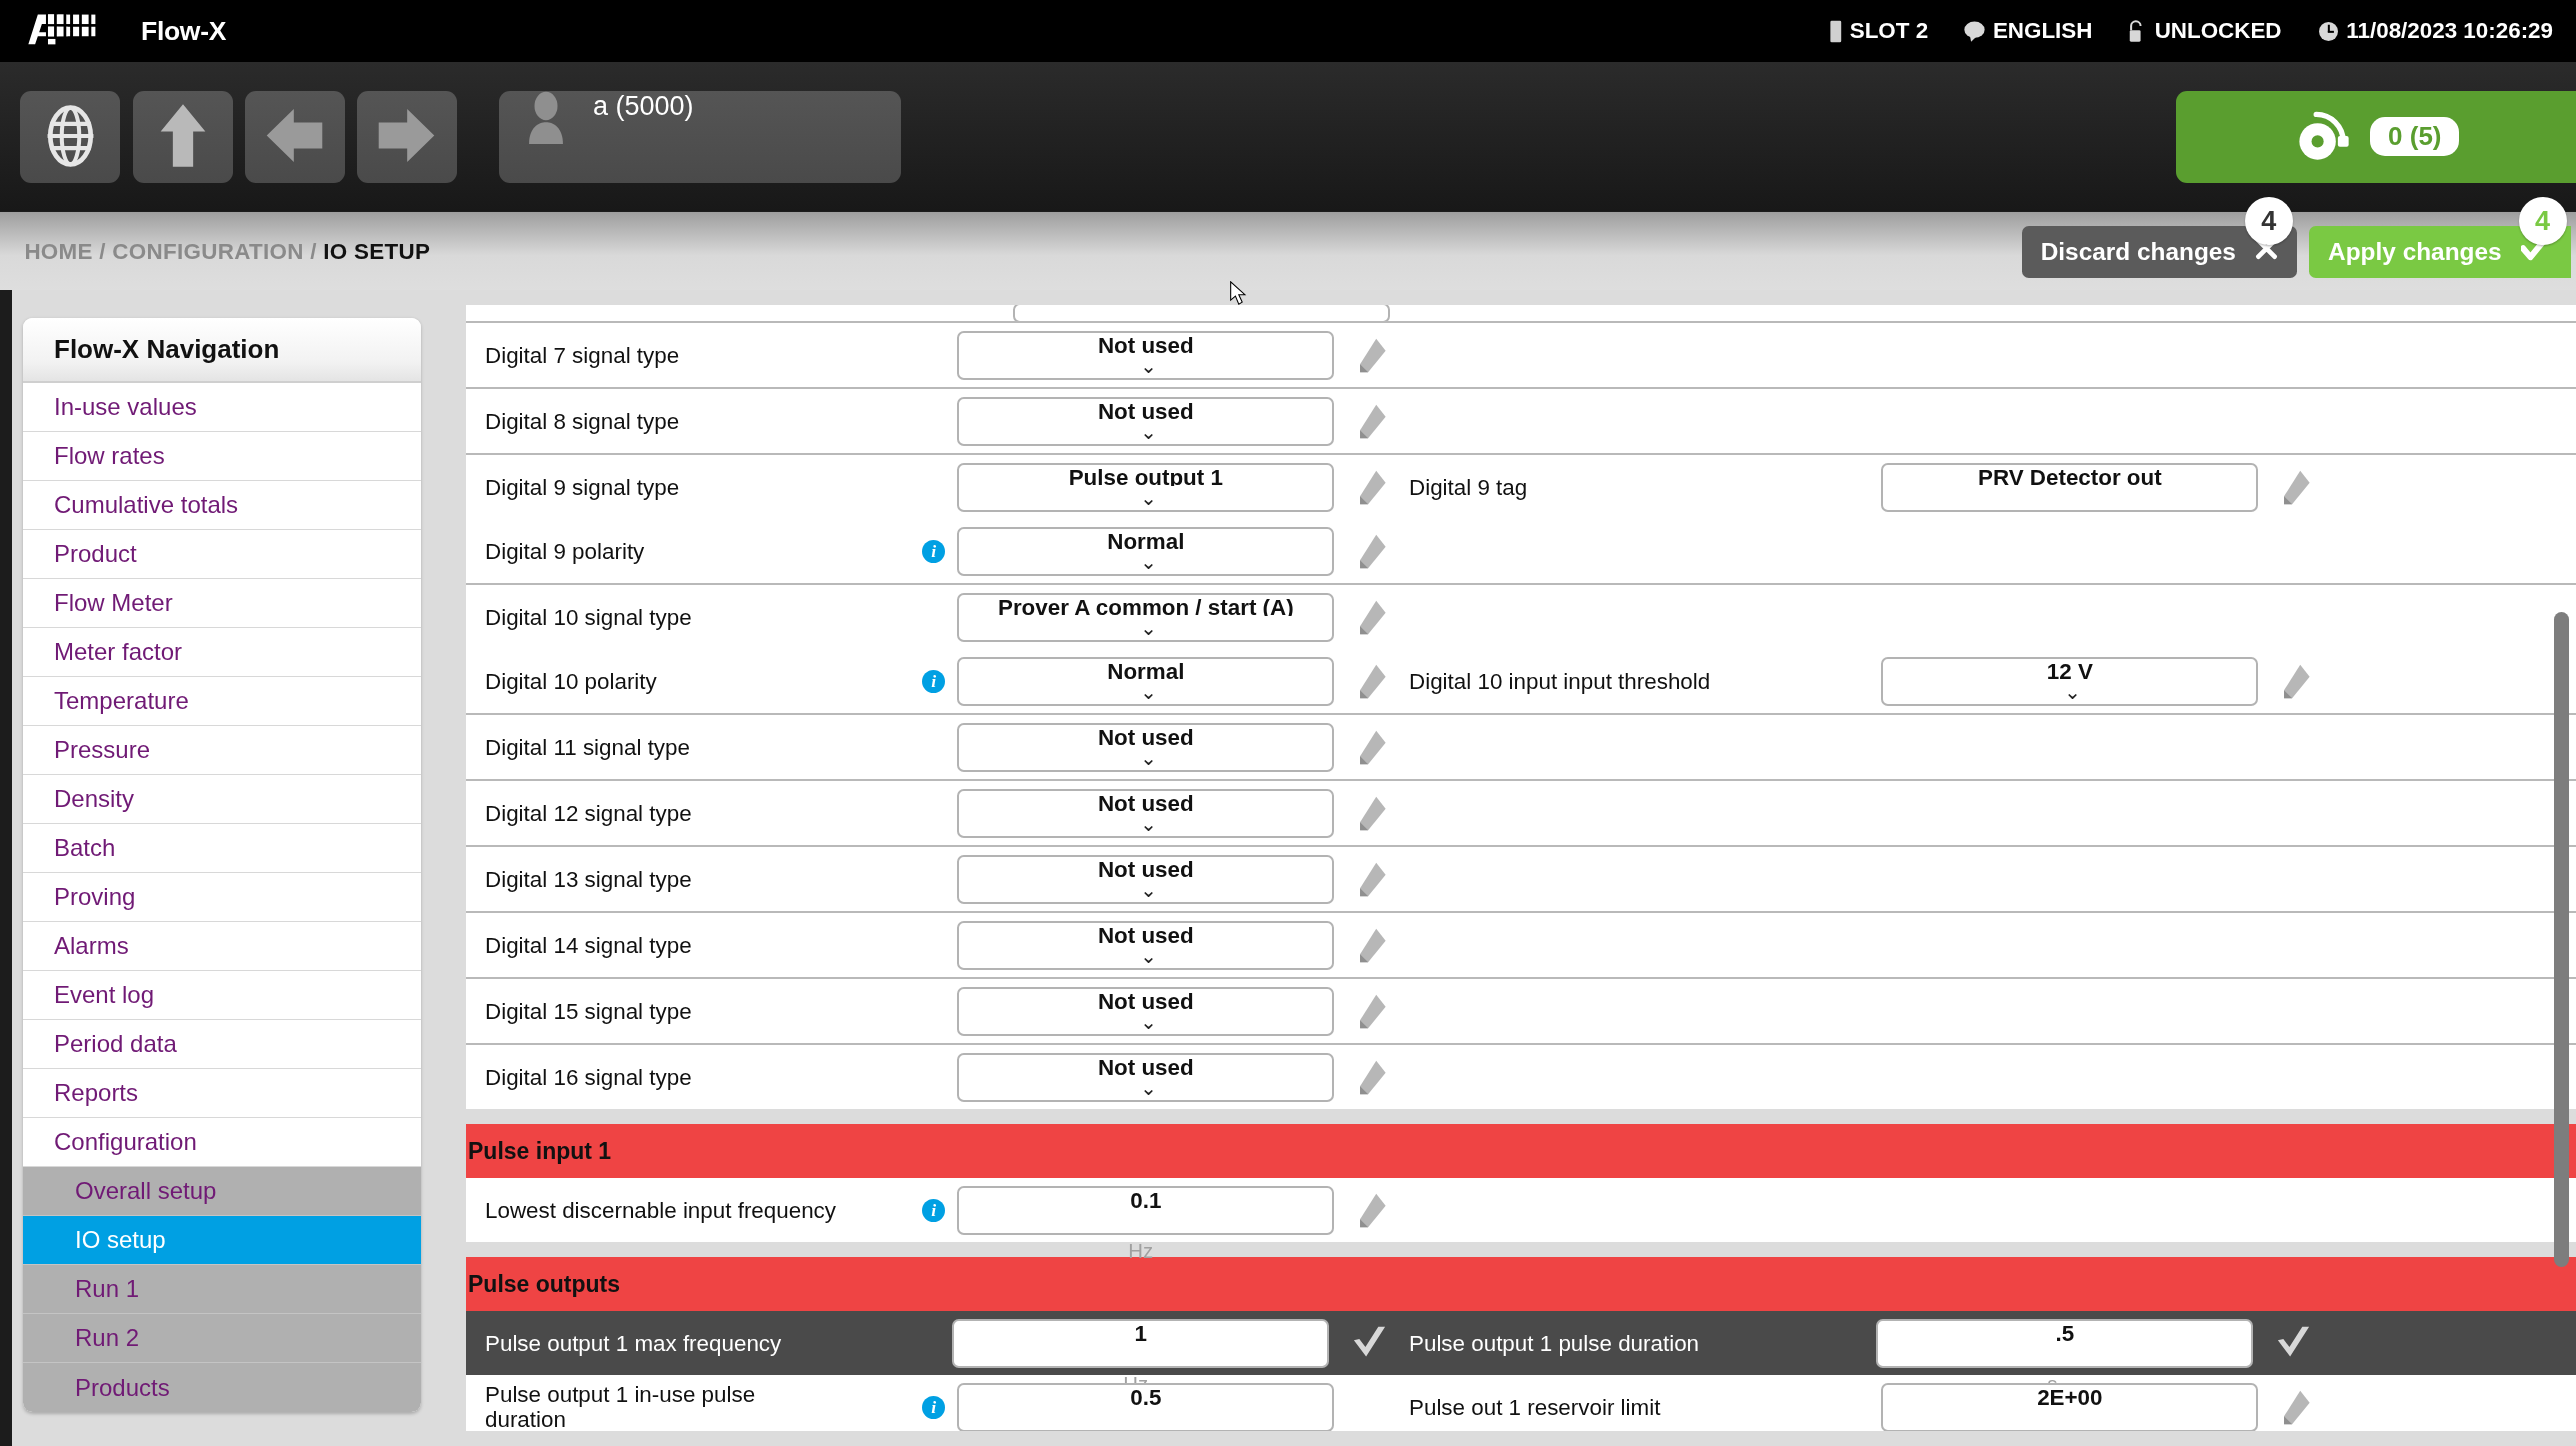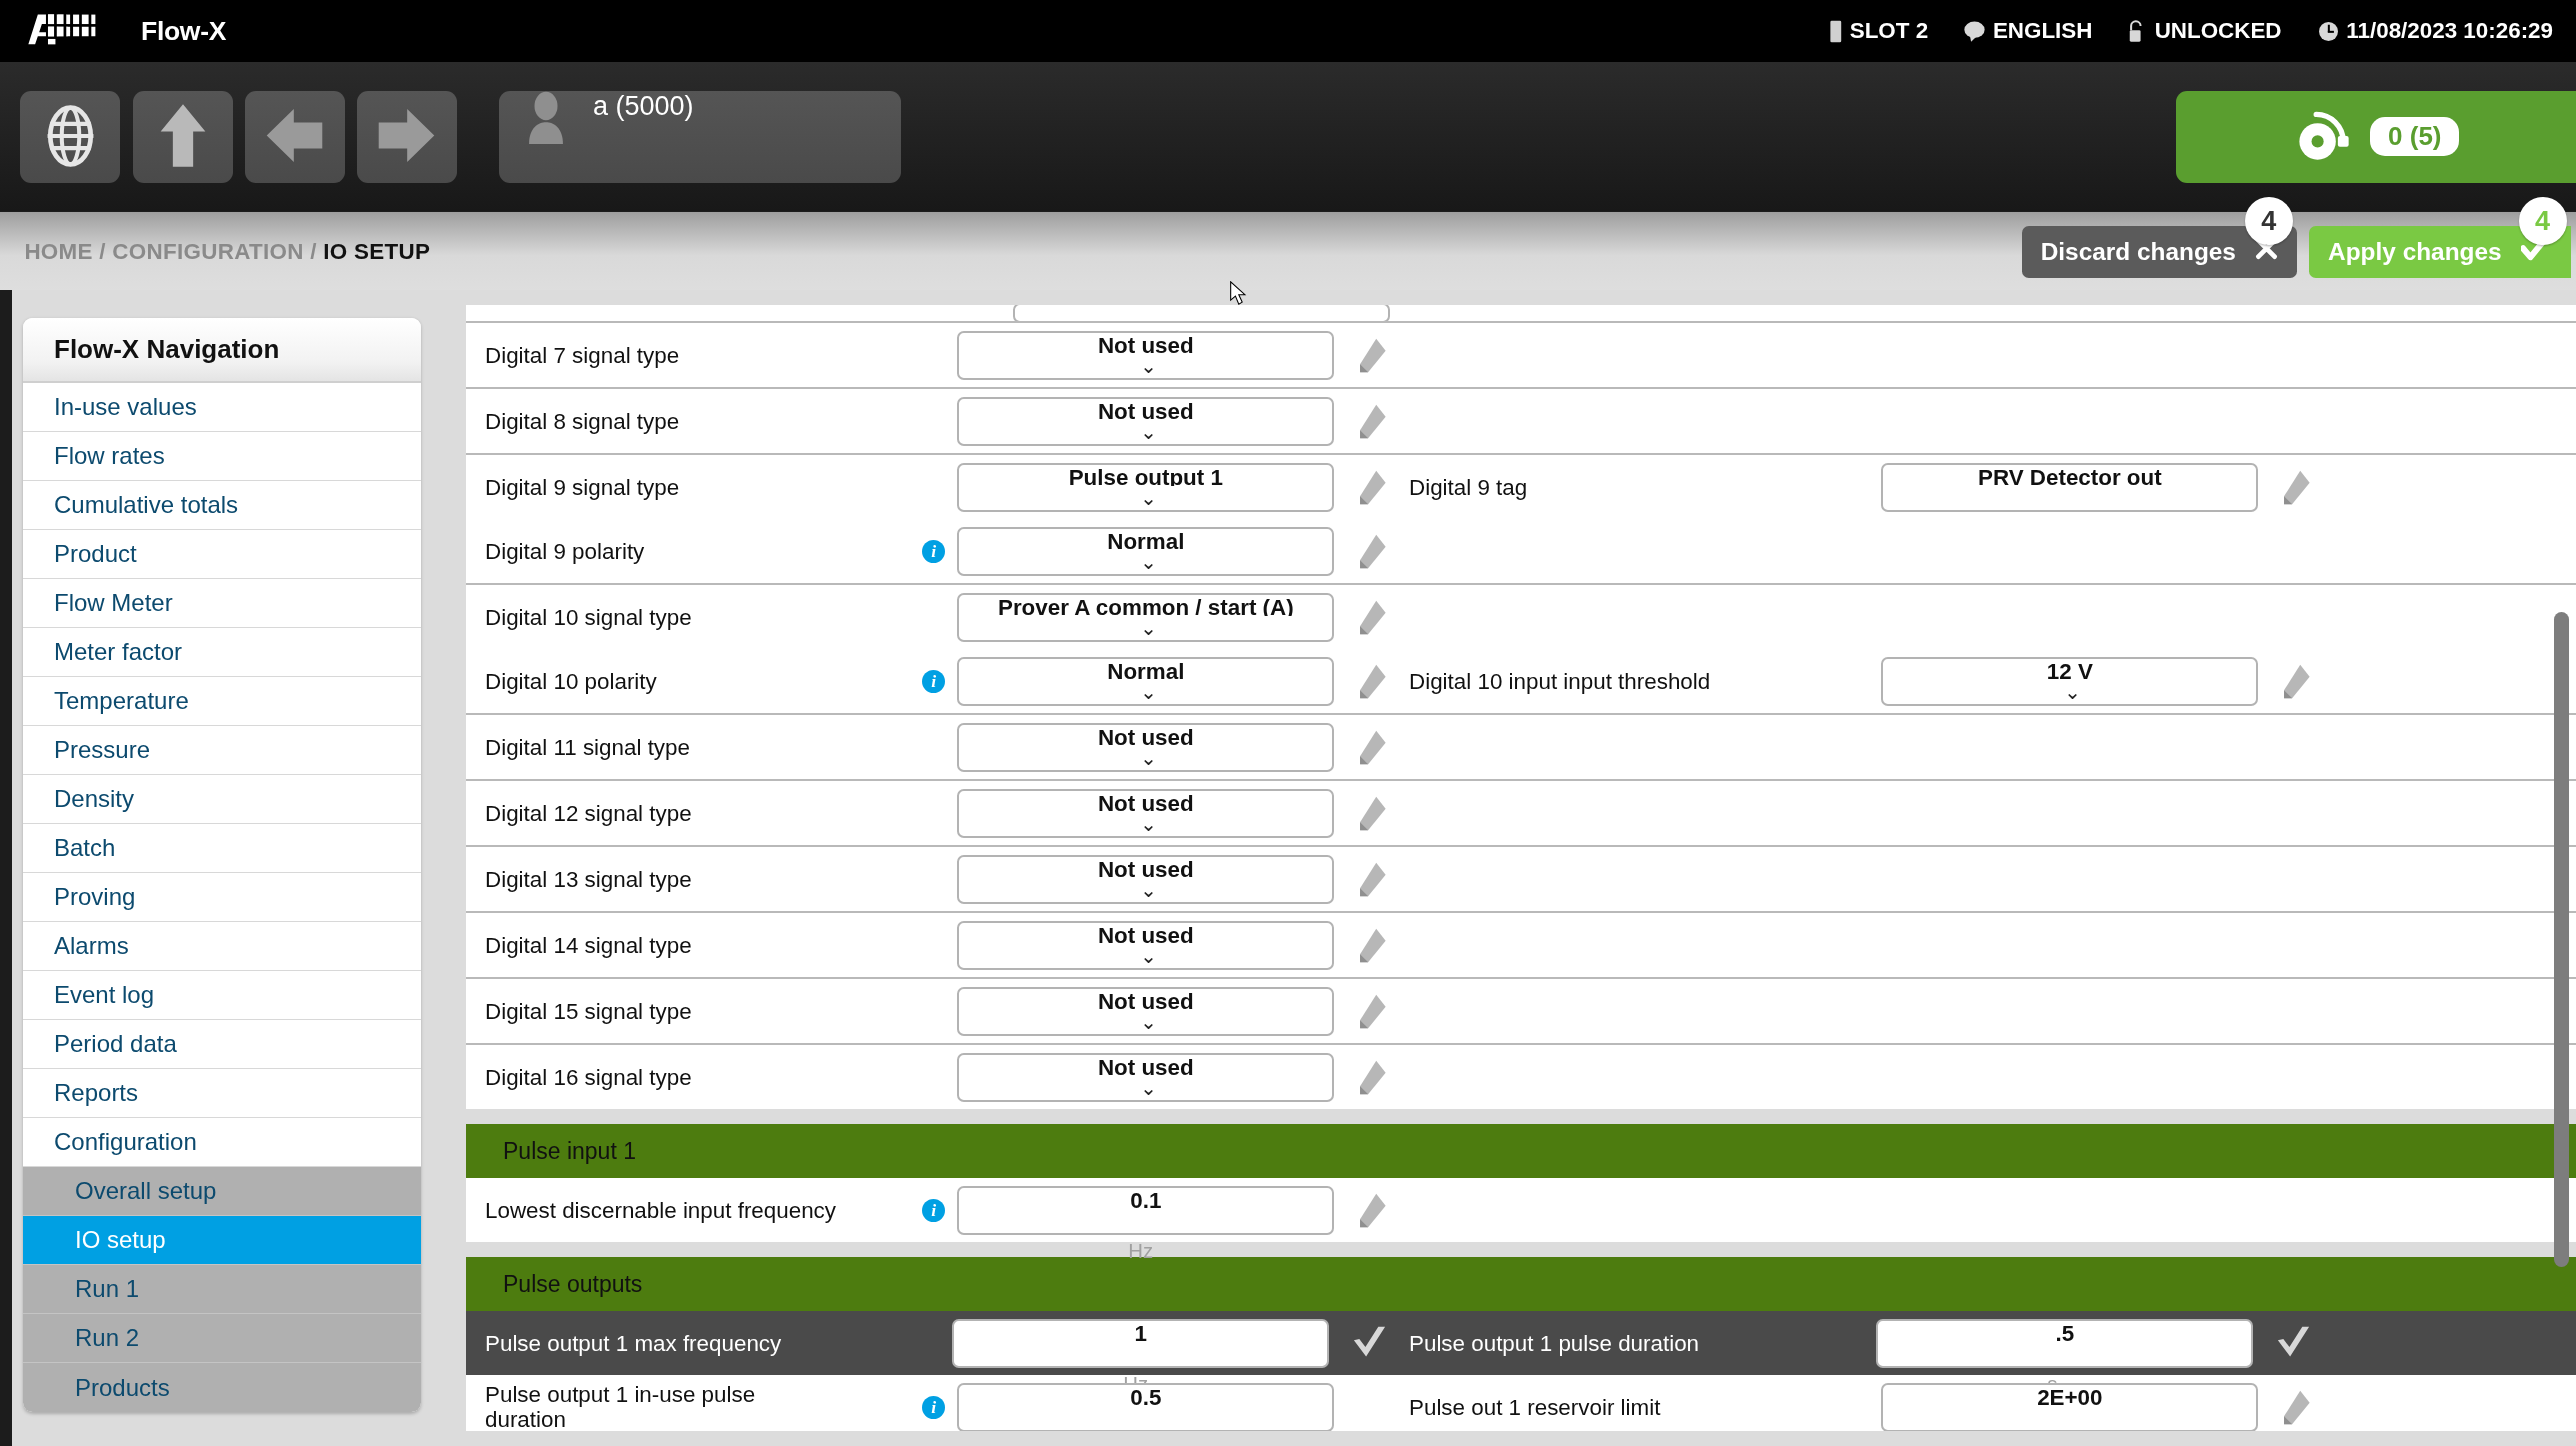--- a/index.html
+++ b/index.html
@@ -103,21 +103,21 @@
     box-shadow: 0 1.4px 3.4px rgba(0,0,0,.22); overflow: hidden;
   }
   .sb-head {
     height: 65px; display:flex; align-items:center; padding-left: 31px;
     font-size: 26px; font-weight: bold; color:#111;
     background: linear-gradient(180deg,#ffffff 0%, #f2f2f2 70%, #e4e4e4 100%);
     border-bottom: 2px solid #cfcfcf;
   }
   .sb-item {
     height: 49px; display:flex; align-items:center; padding-left: 31px;
-    font-size: 24px; color:#0c4a6e; border-bottom: 1.4px solid #d8d8d8; background:#fff;
+    font-size: 24px; color:#701a75; border-bottom: 1.4px solid #d8d8d8; background:#fff;
   }
   .sb-item.sub { padding-left: 52px; background:#b0b0b0; border-bottom-color:#c4c4c4; }
   .sb-item.sub.active { background:#00a0e3; color:#fff; }
   .sb-item.last { border-bottom: none; }
 
   
   .content {
     position: absolute; left: 466px; top: 0; width: 2110px; height: 1156px;
     background: #dcdcdc;
   }
@@ -165,22 +165,22 @@
   .chev { font-size: 20.4px; color:#222; font-weight: normal; margin-left: 5.4px; }
   .ctrl.num { gap: 26px; }
   .ctrl.num .val { text-align: right; }
   .ctrl.num .unit { font-size: 20.4px; font-weight: normal; color:#a0a0a0; min-width: 35px; text-align:left; }
   .ctrl.txt { justify-content: flex-start; }
 
   .pencil { width: 34px; height: 39px; flex:none; margin-left: 9.5px; display:flex; align-items:center; }
   .check  { width: 39px; height: 42px; flex:none; margin-left: 9.5px; display:flex; align-items:center; }
 
   .sechead {
-    height: 54px; display:flex; align-items:center; padding-left: 37px;
-    font-size: 23px; font-weight: normal; color:#111; background:#4d7c0f;
+    height: 54px; display:flex; align-items:center; padding-left: 2px;
+    font-size: 23px; font-weight: bold; color:#111; background:#ef4444;
   }
   .secgap { height: 15px; background:#dcdcdc; width: 2110px; }
 
   .cursor { position:absolute; left: 1230px; top: 281px; z-index: 50; }
 </style>
 </head>
 <body>
 
 <div class="titlebar">
   <div class="abb-logo">

